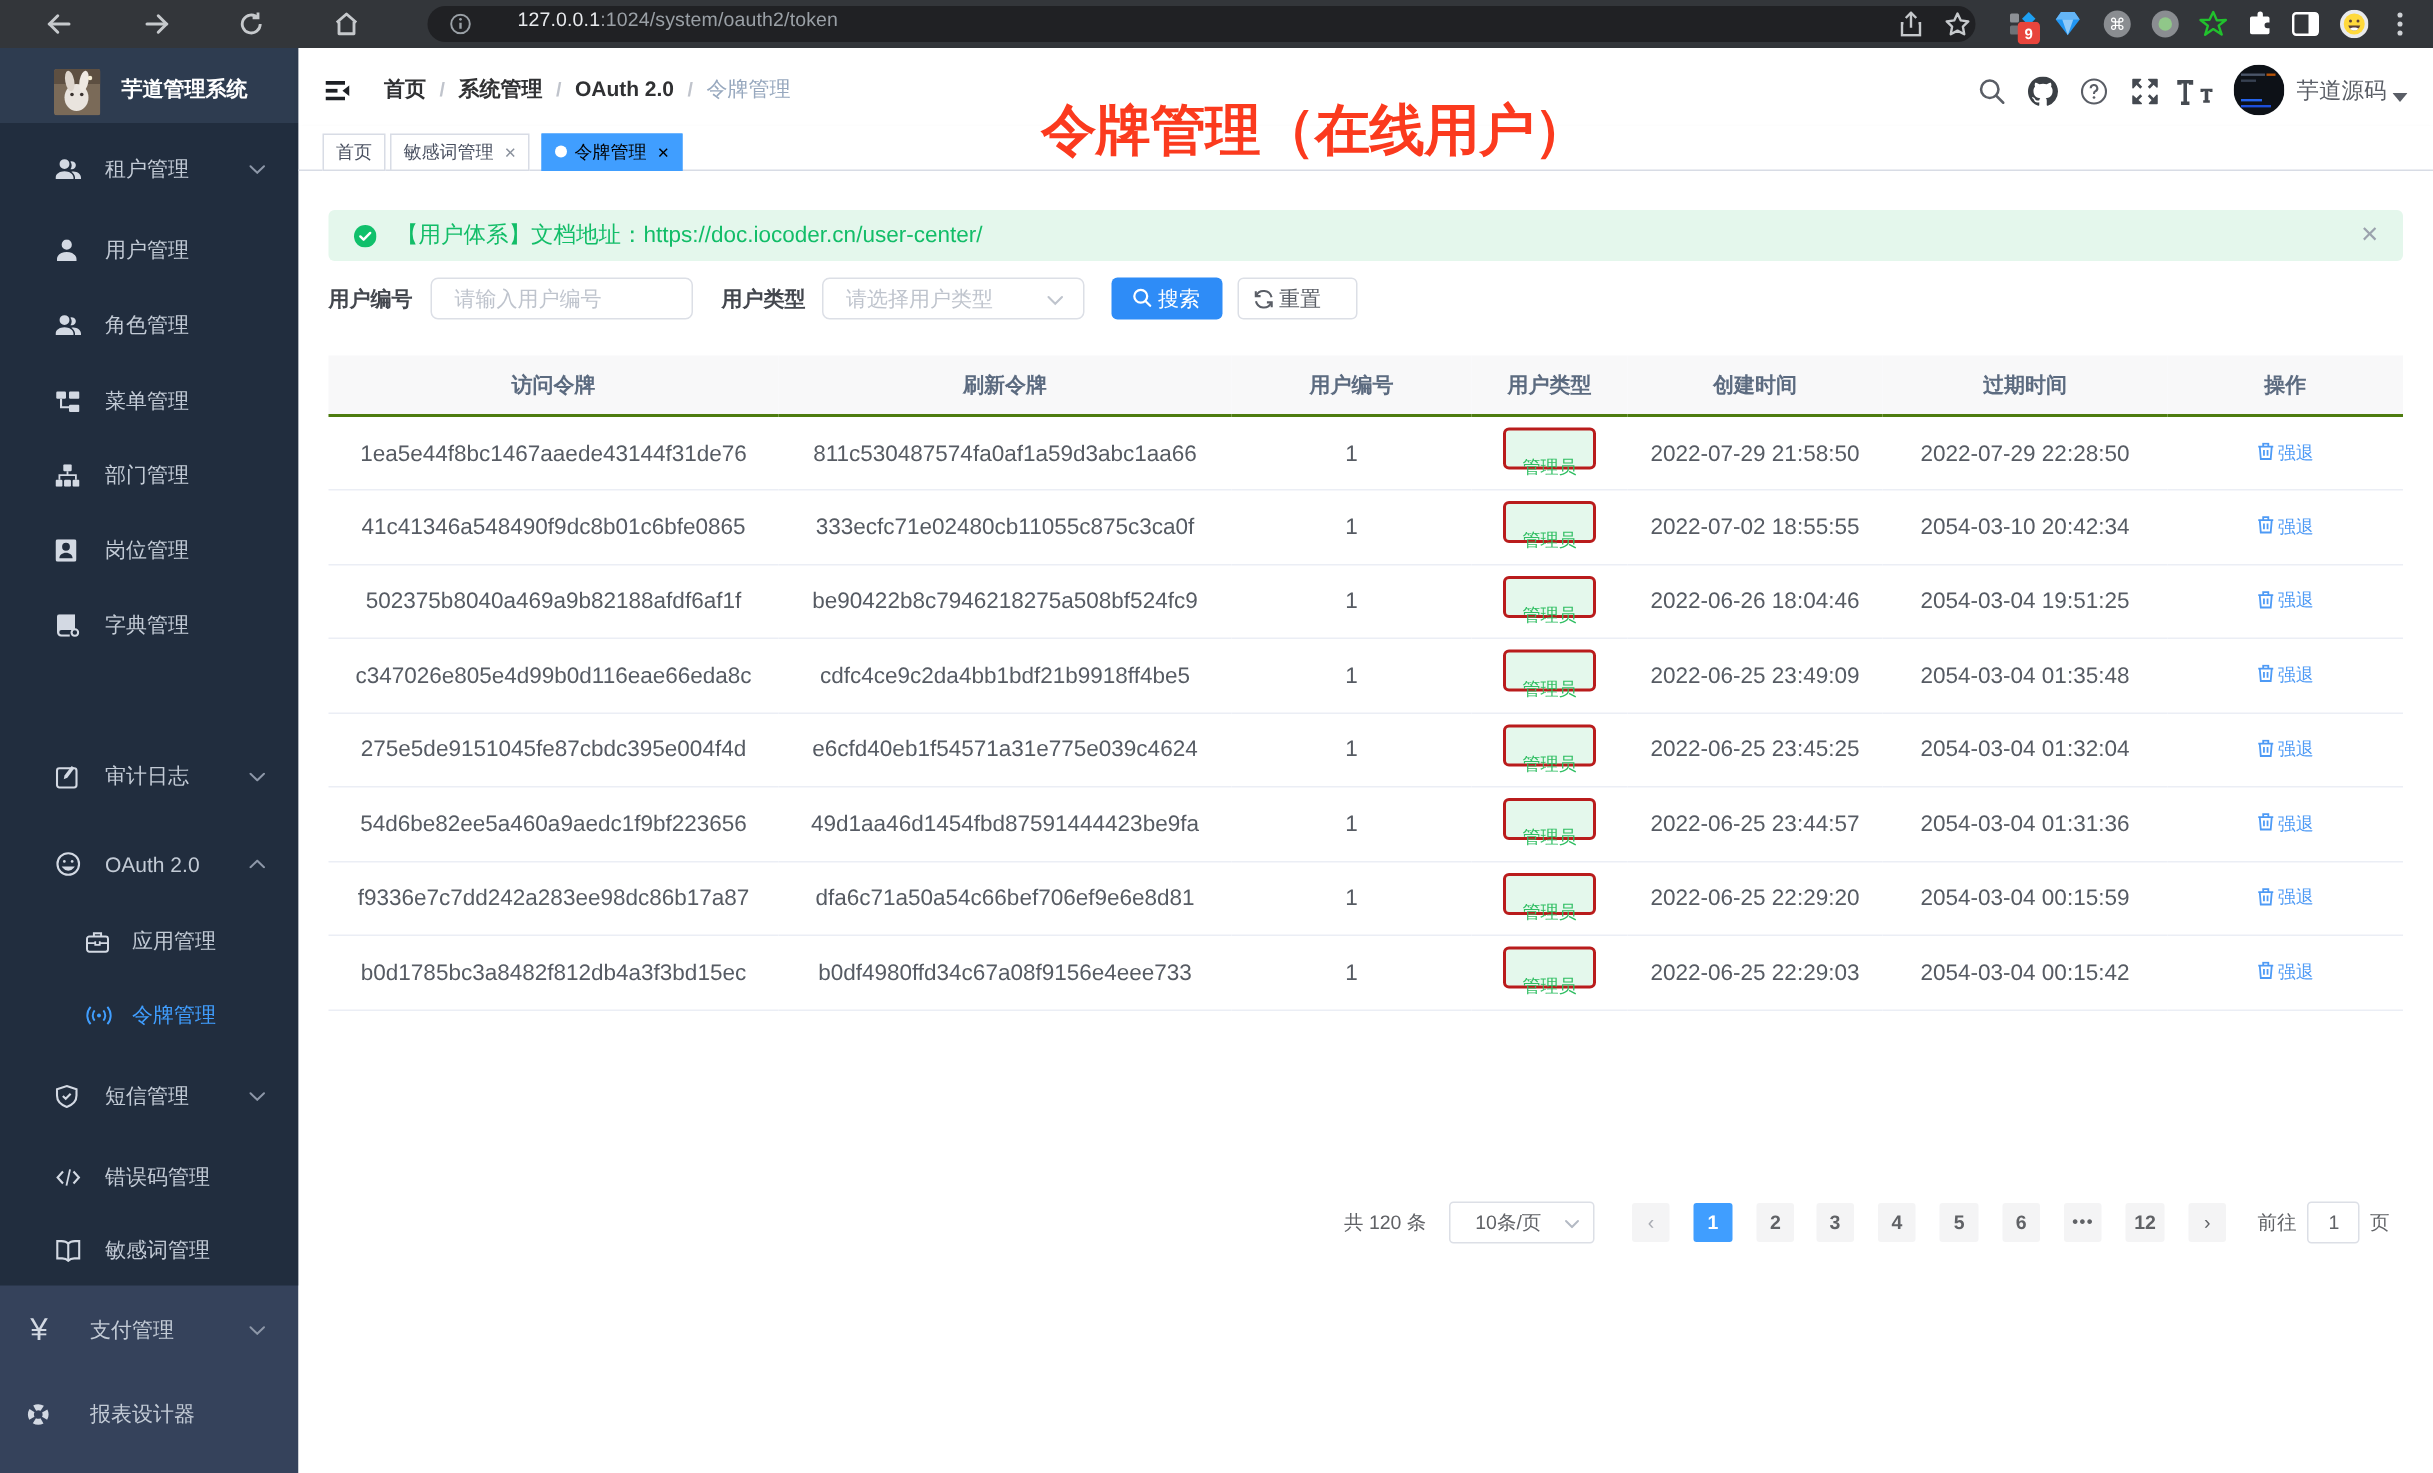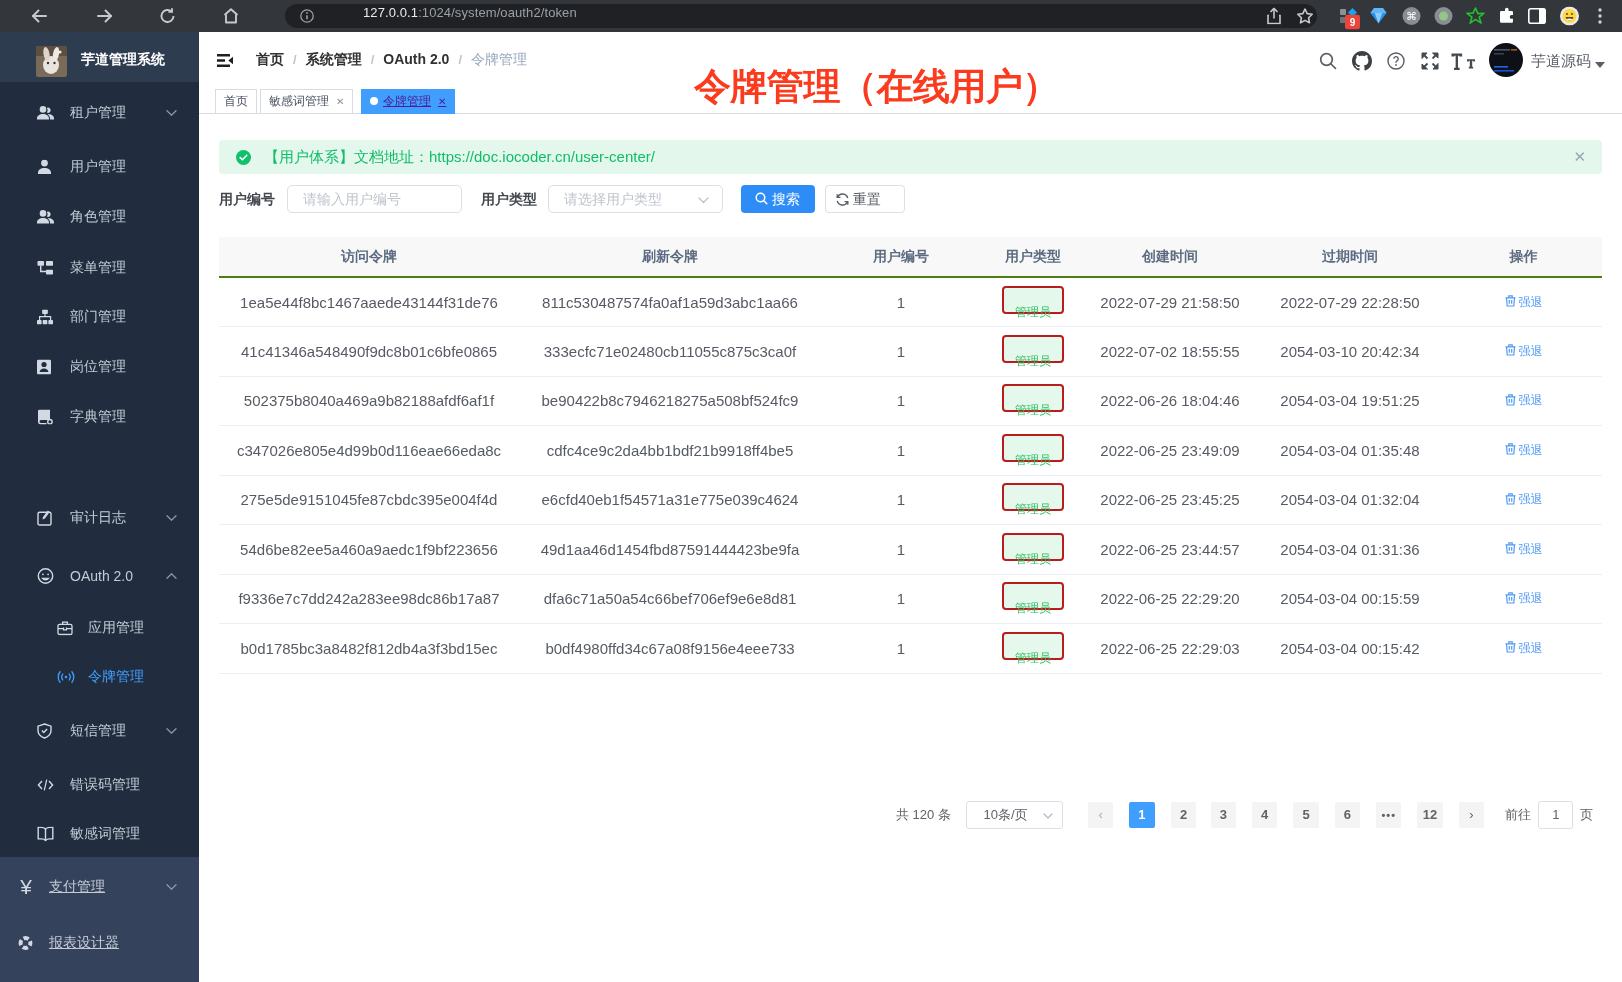--- a/index.html
+++ b/index.html
@@ -2,53 +2,53 @@
 <html><head>
 <meta charset="utf-8">
 <style>
 * { margin:0; padding:0; box-sizing:border-box; }
 html,body { width:1622px; height:982px; overflow:hidden; font-family:"Liberation Sans", sans-serif; background:#fff; }
 
 
 .chrome { position:absolute; left:0; top:0; width:1622px; height:32px; background:#33363a; }
 .chrome svg { position:absolute; top:50%; transform:translateY(-50%); }
 .urlbar { position:absolute; left:285px; top:4px; width:1032px; height:24px; background:#202124; border-radius:12px; }
-.urltxt { position:absolute; left:62px; top:4.5px; font-size:13px; color:#e8eaed; letter-spacing:0.1px;margin-left:18px; }
+.urltxt { position:absolute; left:62px; top:4.5px; font-size:13px; color:#e8eaed; letter-spacing:0.1px; }
 .urltxt .path { color:#9aa0a6; }
 
 
 .sidebar { position:absolute; left:0; top:32px; width:199px; height:950px; background:#35425b; }
 .sb-dark { position:absolute; left:0; top:50px; width:199px; height:775px; background:#212d3e; }
 .logo-bar { position:absolute; left:0; top:0; width:199px; height:50px; background:#2e3c50; }
 .logo-img { position:absolute; left:36px; top:14px; width:31px; height:31px; border-radius:2px; overflow:hidden; }
 .logo-txt { position:absolute; left:81px; top:0; line-height:54px; white-space:nowrap; color:#fff; font-size:14px; font-weight:bold; }
 .mrow { position:absolute; left:0; width:199px; height:50px; color:#c3cbd6; font-size:14px; }
 .mrow .mtx { position:absolute; left:70px; top:50%; transform:translateY(-50%); white-space:nowrap; }
 .mrow svg.mic { position:absolute; left:37px; top:50%; transform:translateY(-50%); }
 .mrow.lv3 .mtx { left:88px; }
 .mrow.lv3 svg.mic { left:57px; }
-.mrow.lv1 .mtx { left:49px;text-decoration:underline; }
+.mrow.lv1 .mtx { left:60px; }
 .mrow.lv1 svg.mic { left:18px; }
 .mrow svg.chev { position:absolute; right:22px; top:50%; transform:translateY(-50%); }
 .mrow.active { color:#409eff; }
 
 
 .navbar { position:absolute; left:199px; top:32px; width:1423px; height:52px; background:#fff; box-shadow:0 1px 4px rgba(0,21,41,.08); }
 .hamb { position:absolute; left:216px; top:53px; }
 .crumb { position:absolute; white-space:nowrap; left:256px; top:32px; height:52px; line-height:54px; font-size:14px; color:#303133; font-weight:600; }
 .crumb .sep { color:#c0c4cc; margin:0 9px; font-size:13px; }
 .crumb .last { color:#97a8be; }
 .nav-right { position:absolute; top:0; left:0; width:0; height:0; }
 .avatar { position:absolute; left:1489px; top:43px; width:34px; height:34px; border-radius:50%; overflow:hidden; }
 .uname { position:absolute; white-space:nowrap; left:1531px; top:32px; line-height:58px; font-size:15px; color:#5a5e66; }
 
 
 .tags { position:absolute; left:199px; top:84px; width:1423px; height:30px; background:#fff; border-bottom:1px solid #d8dce5; box-shadow:0 1px 3px rgba(0,0,0,.06); }
 .tag { position:absolute; top:4px; height:25px; line-height:23px; border:1px solid #d8dce5; background:#fff; color:#495060; font-size:12px; padding:0 8px; }
-.tag.active { background:#409eff; color:#4c1d95; border-color:#409eff;text-decoration:underline; }
+.tag.active { background:#409eff; color:#000000; border-color:#409eff; }
 .tag .dot { display:inline-block; width:8px; height:8px; border-radius:50%; background:#fff; margin-right:5px; position:relative; top:0.5px; }
 .tag .x { margin-left:7px; font-size:10px; font-family:"Liberation Sans",sans-serif; }
 
 .red-title { position:absolute; left:694px; top:62px; color:#fb3a1e; font-size:37px; font-weight:600; letter-spacing:-0.5px; z-index:30; }
 
 
 .content { position:absolute; left:199px; top:114px; width:1423px; height:868px; background:#fff; }
 .alert { position:absolute; left:20px; top:26px; width:1383px; height:34px; background:#e4f7ec; border-radius:4px; }
 .alert .atxt { position:absolute; white-space:nowrap; left:45px; top:0; line-height:34px; font-size:15px; color:#12bd68; }
 .alert svg.chk { position:absolute; left:17px; top:10px; }

